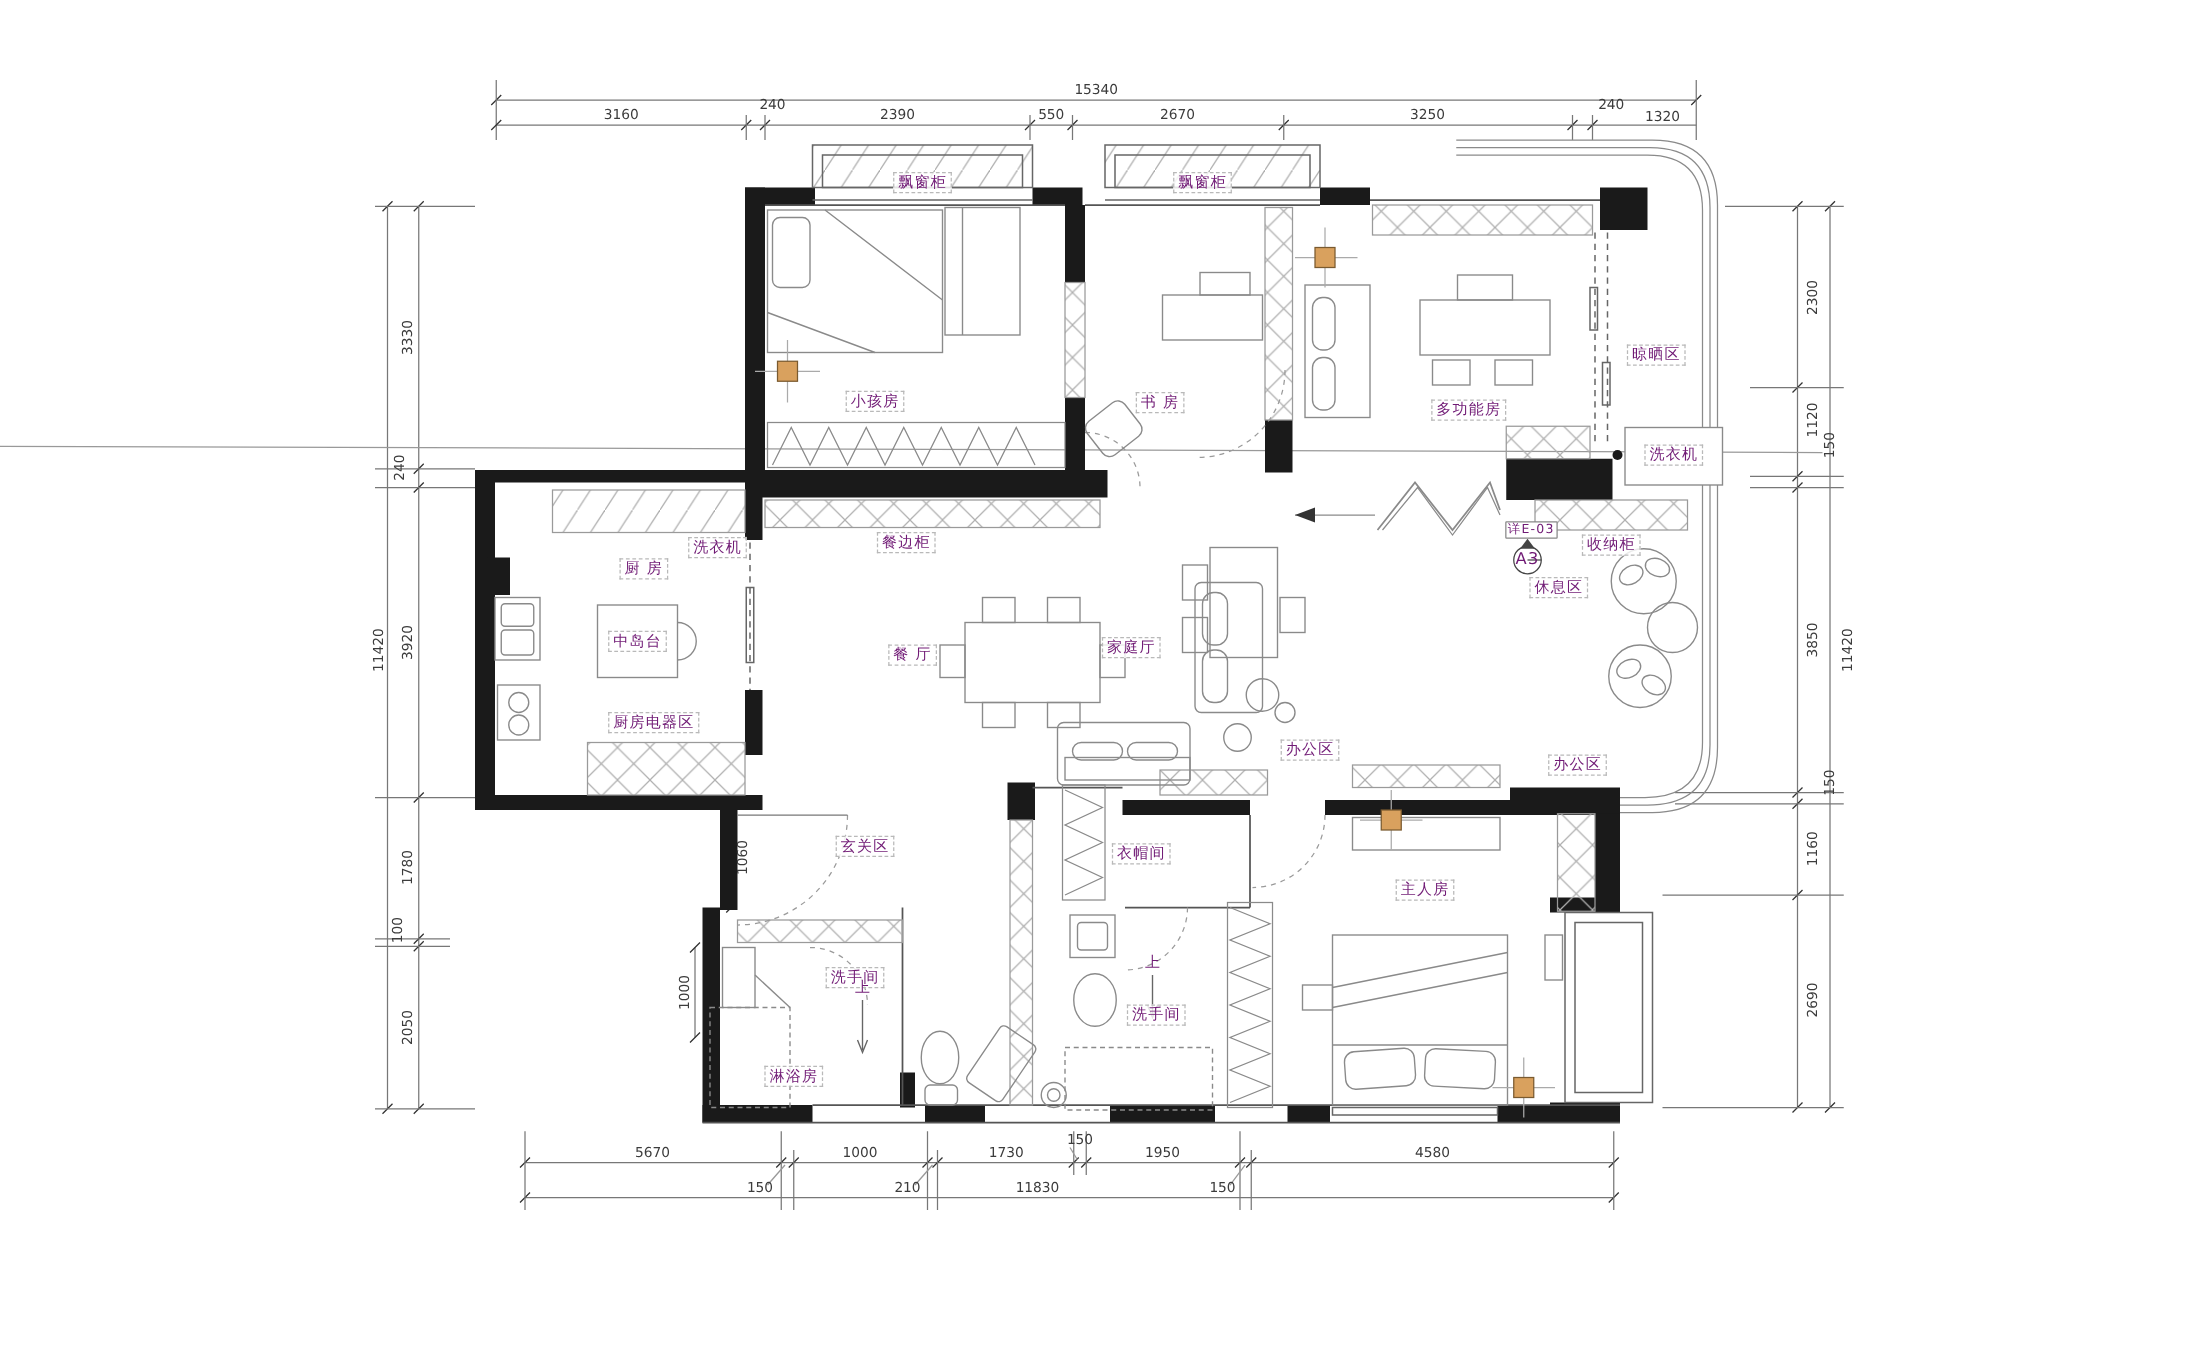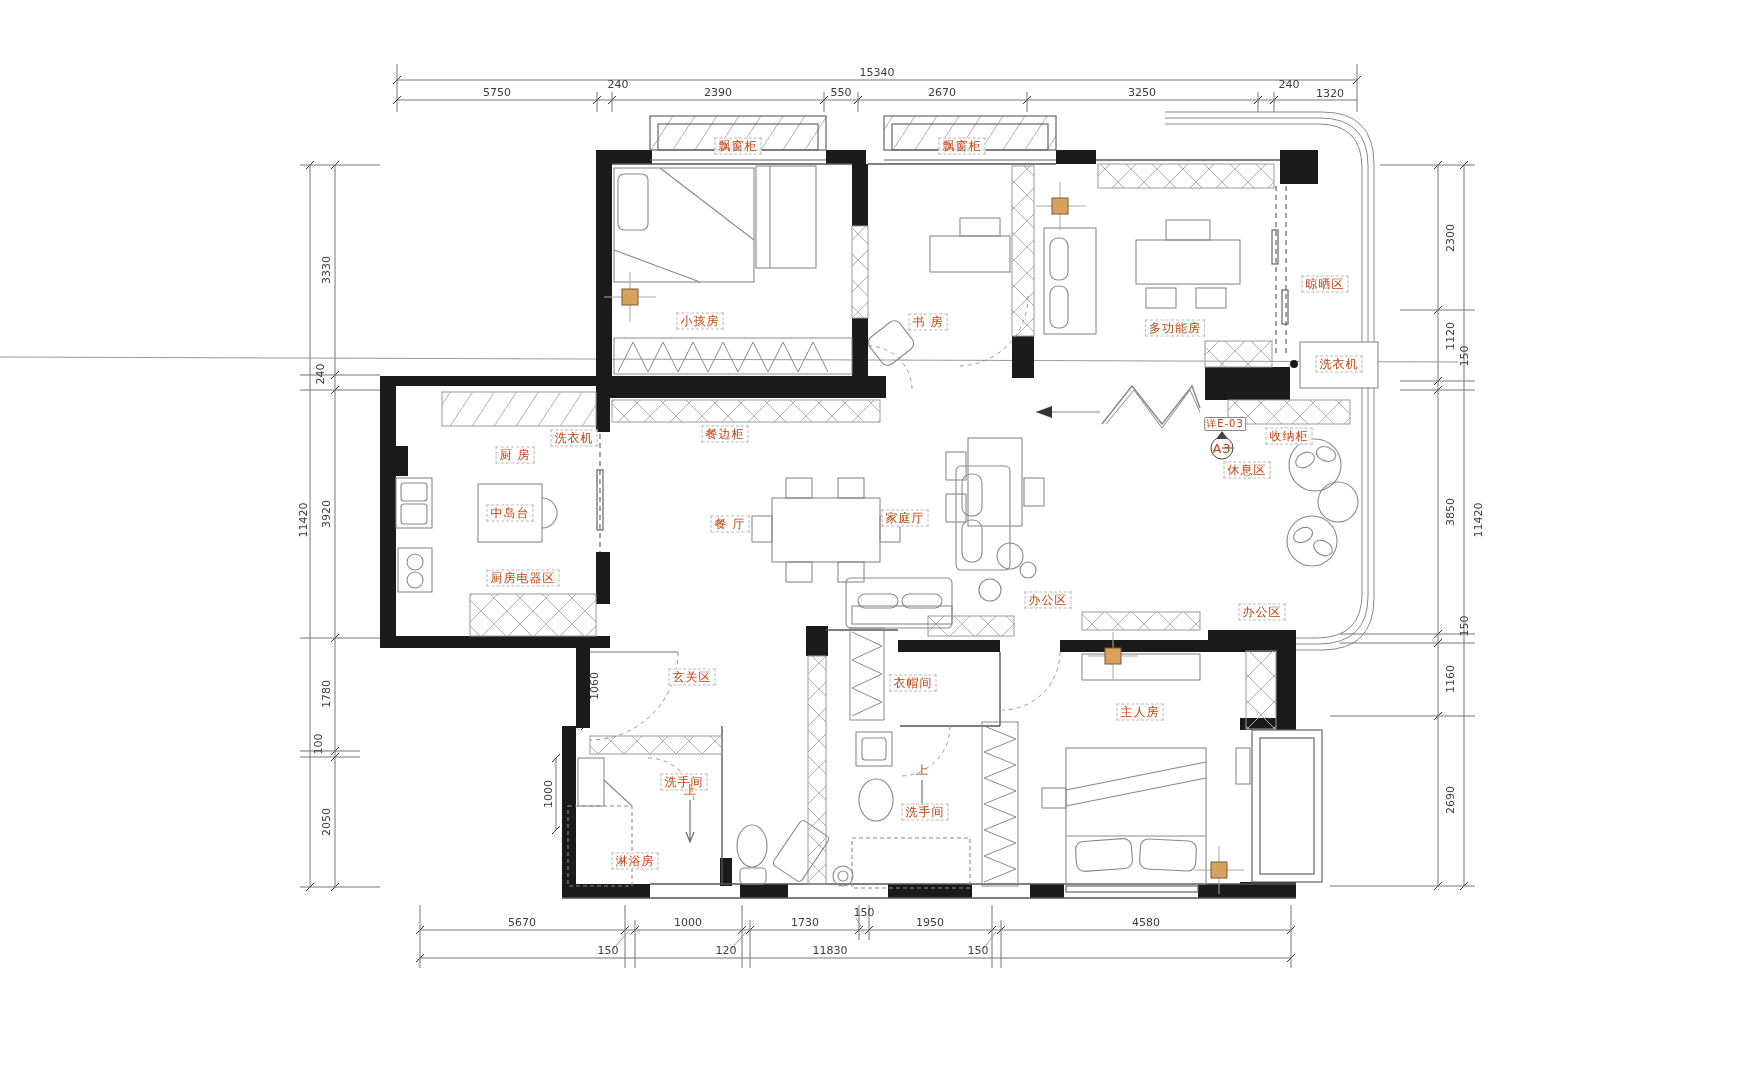--- a/index.html
+++ b/index.html
@@ -1,19 +1,19 @@
 <!DOCTYPE html>
 <html><head>
 <meta charset="utf-8">
 <style>
   html,body{margin:0;padding:0;background:#ffffff;}
   #plan{position:relative;width:1756px;height:1080px;background:#fff;overflow:hidden;
         font-family:"DejaVu Sans","Liberation Sans",sans-serif;}
   #plan svg{position:absolute;left:0;top:0;}
-  .lbl{position:absolute;transform:translate(-50%,-50%);font-size:12px;color:#c2410c;
+  .lbl{position:absolute;transform:translate(-50%,-50%);font-size:12px;color:#701a75;
        border:1px dashed #b9b9b9;padding:0 3px;line-height:15px;background:rgba(255,255,255,.82);
        white-space:nowrap;letter-spacing:1px;}
   .dim{position:absolute;transform:translate(-50%,-50%);font-size:11px;color:#3c3c3c;
        background:transparent;white-space:nowrap;border:none;padding:0;}
   .dim.v{transform:translate(-50%,-50%) rotate(-90deg);}
   .plain{border:none;background:transparent;letter-spacing:0;}
   .tiny{font-size:10px;line-height:12px;border:1px solid #888;border-radius:1px;background:#fff;padding:0 1px;}
   .tag{font-size:13px;border:none;background:transparent;}
 </style>
 </head>
@@ -368,21 +368,21 @@
 <span class="lbl" style="left:1140px;top:712px">主人房</span>
 <span class="lbl" style="left:684px;top:782px">洗手间</span>
 <span class="lbl" style="left:925px;top:812px">洗手间</span>
 <span class="lbl" style="left:635px;top:861px">淋浴房</span>
 <span class="lbl plain" style="left:690px;top:790px">上</span>
 <span class="lbl plain" style="left:922px;top:770px">上</span>
 <span class="lbl tiny" style="left:1225px;top:424px">详E-03</span>
 <span class="lbl tag" style="left:1222px;top:448px">A3</span>
 
 <span class="dim" style="left:877px;top:72px">15340</span>
-<span class="dim" style="left:497px;top:92px">5750</span>
+<span class="dim" style="left:497px;top:92px">3160</span>
 <span class="dim" style="left:618px;top:84px">240</span>
 <span class="dim" style="left:718px;top:92px">2390</span>
 <span class="dim" style="left:841px;top:92px">550</span>
 <span class="dim" style="left:942px;top:92px">2670</span>
 <span class="dim" style="left:1142px;top:92px">3250</span>
 <span class="dim" style="left:1289px;top:84px">240</span>
 <span class="dim" style="left:1330px;top:93px">1320</span>
 
 <span class="dim v" style="left:303px;top:520px">11420</span>
 <span class="dim v" style="left:326px;top:270px">3330</span>
@@ -402,20 +402,20 @@
 <span class="dim v" style="left:1450px;top:800px">2690</span>
 
 <span class="dim" style="left:522px;top:922px">5670</span>
 <span class="dim" style="left:688px;top:922px">1000</span>
 <span class="dim" style="left:805px;top:922px">1730</span>
 <span class="dim" style="left:864px;top:912px">150</span>
 <span class="dim" style="left:930px;top:922px">1950</span>
 <span class="dim" style="left:1146px;top:922px">4580</span>
 
 <span class="dim" style="left:608px;top:950px">150</span>
-<span class="dim" style="left:726px;top:950px">120</span>
+<span class="dim" style="left:726px;top:950px">210</span>
 <span class="dim" style="left:830px;top:950px">11830</span>
 <span class="dim" style="left:978px;top:950px">150</span>
 
 <span class="dim v" style="left:594px;top:686px">1060</span>
 <span class="dim v" style="left:548px;top:794px">1000</span>
 
 </div>
 
 </body></html>

